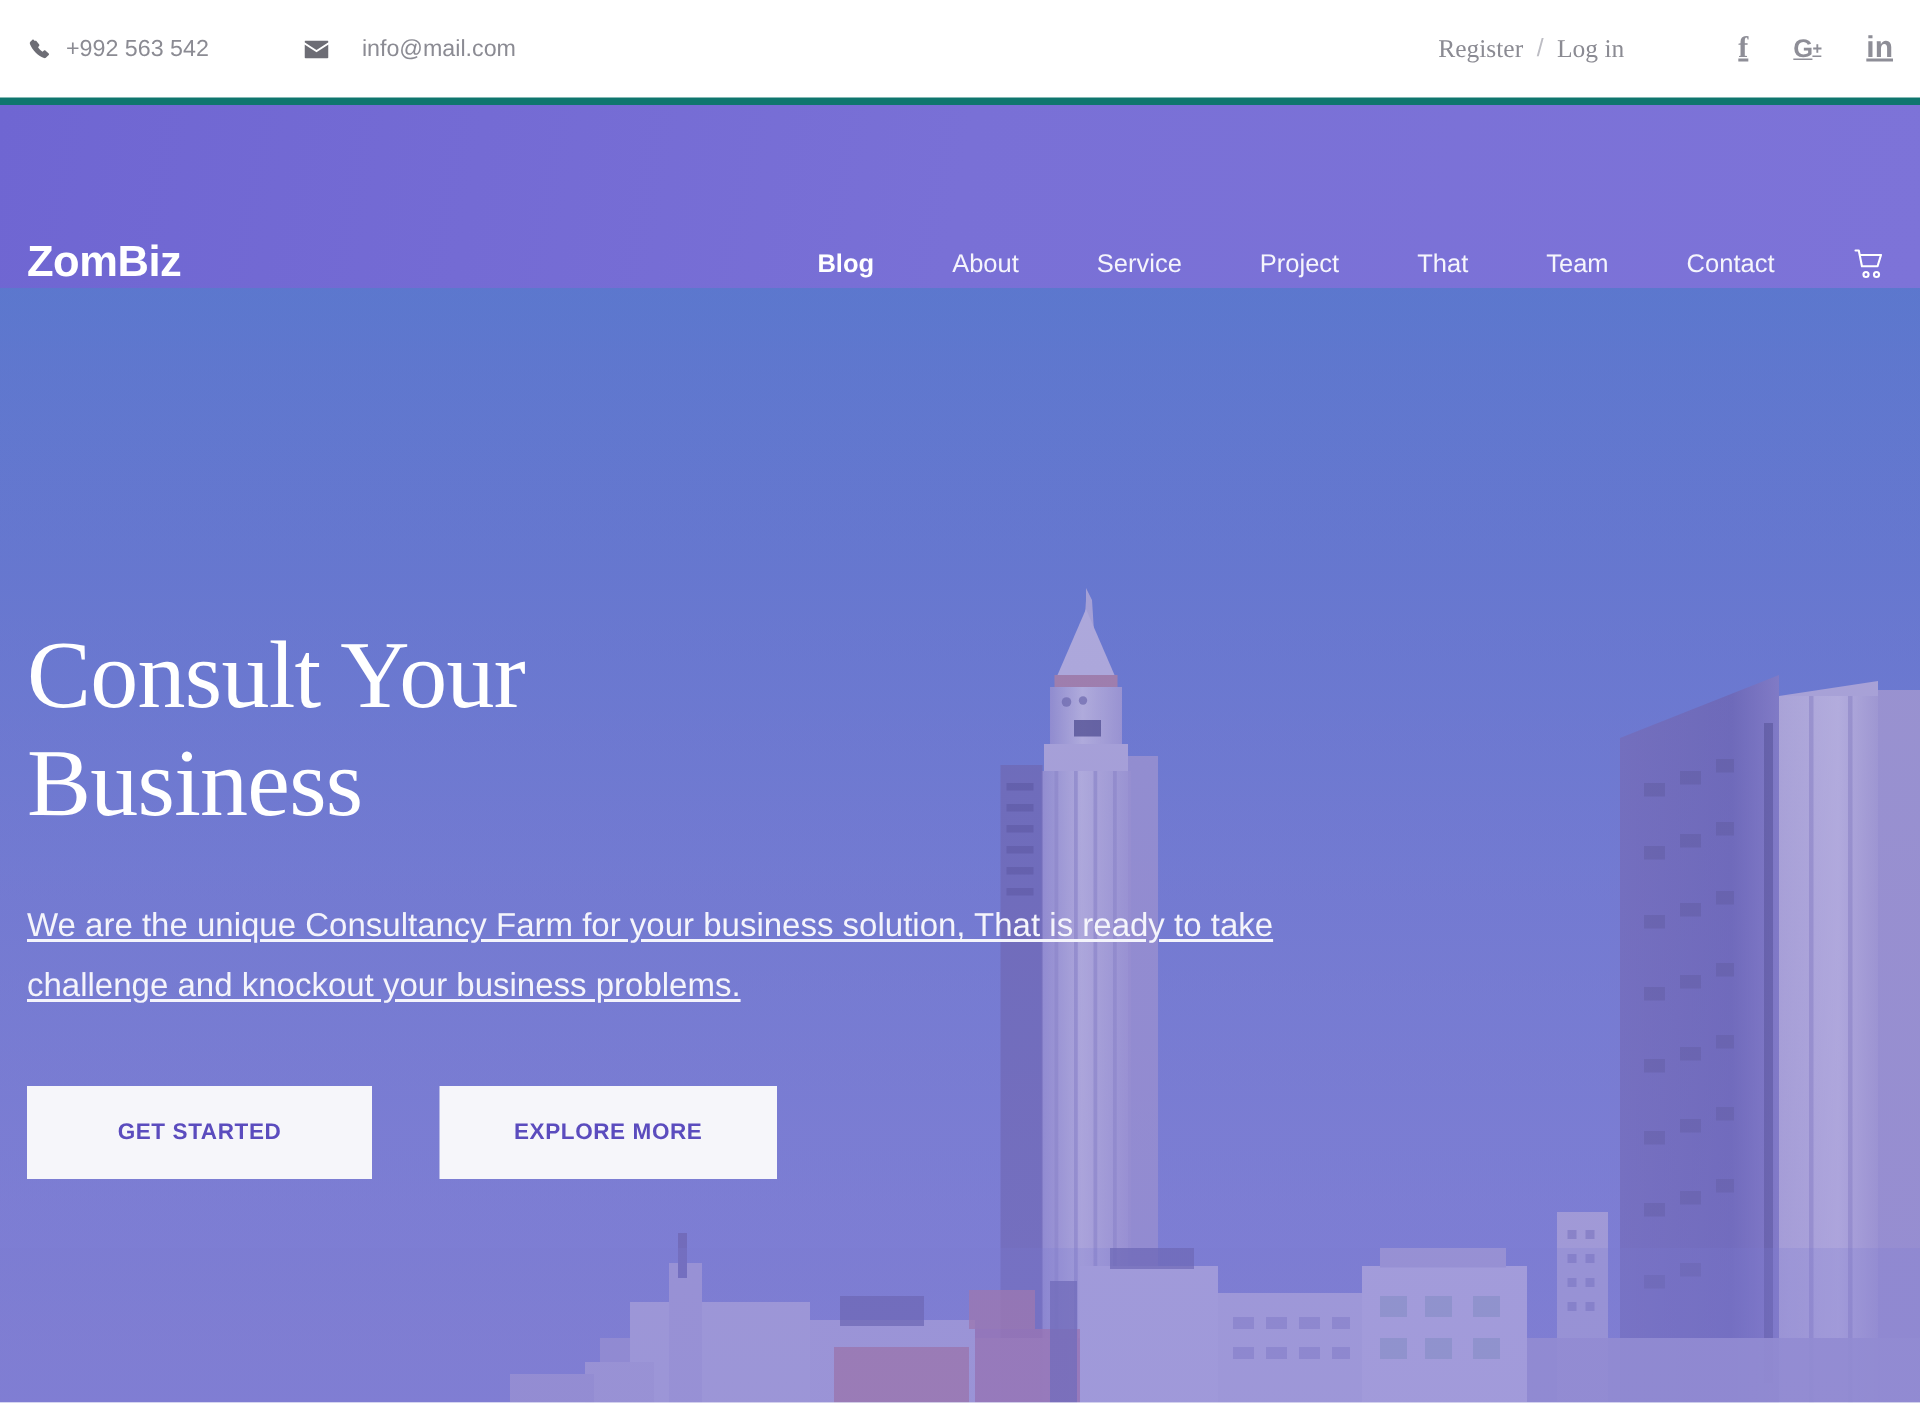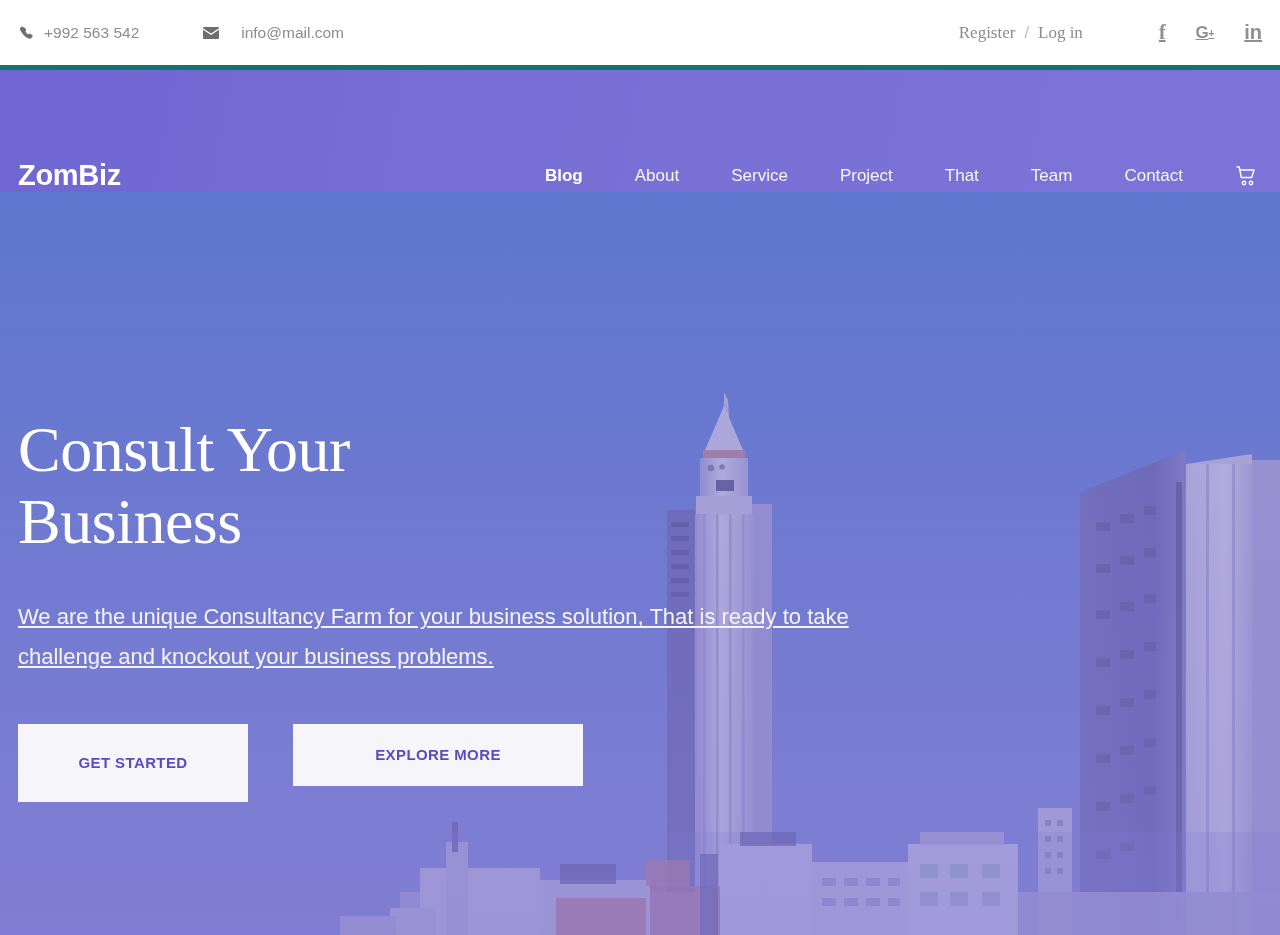--- a/index.html
+++ b/index.html
@@ -82,22 +82,22 @@
     max-width:930px;
     text-decoration:underline;
   }
   .hero-btns { margin-top:48px; display:flex; }
   .btn {
     display:inline-flex; align-items:center; justify-content:center;
     background:#f6f6fa; color:#5b4cbe; font-size:15px; font-weight:bold;
     letter-spacing:0.4px; text-decoration:none; border:none; cursor:pointer;
     font-family:"Liberation Sans", sans-serif;
   }
-  .btn-primary { width:230px; height:78px; }
-  .btn-secondary { width:290px; height:62px; margin-left:45px; }
+  .btn-primary { width:230px; height:62px; }
+  .btn-secondary { width:225px; height:62px; margin-left:45px; }
 </style>
 </head>
 <body>
 
 <div class="page">
 
   <div class="topbar">
     <div class="tb-left">
 
       <div class="tb-item">

